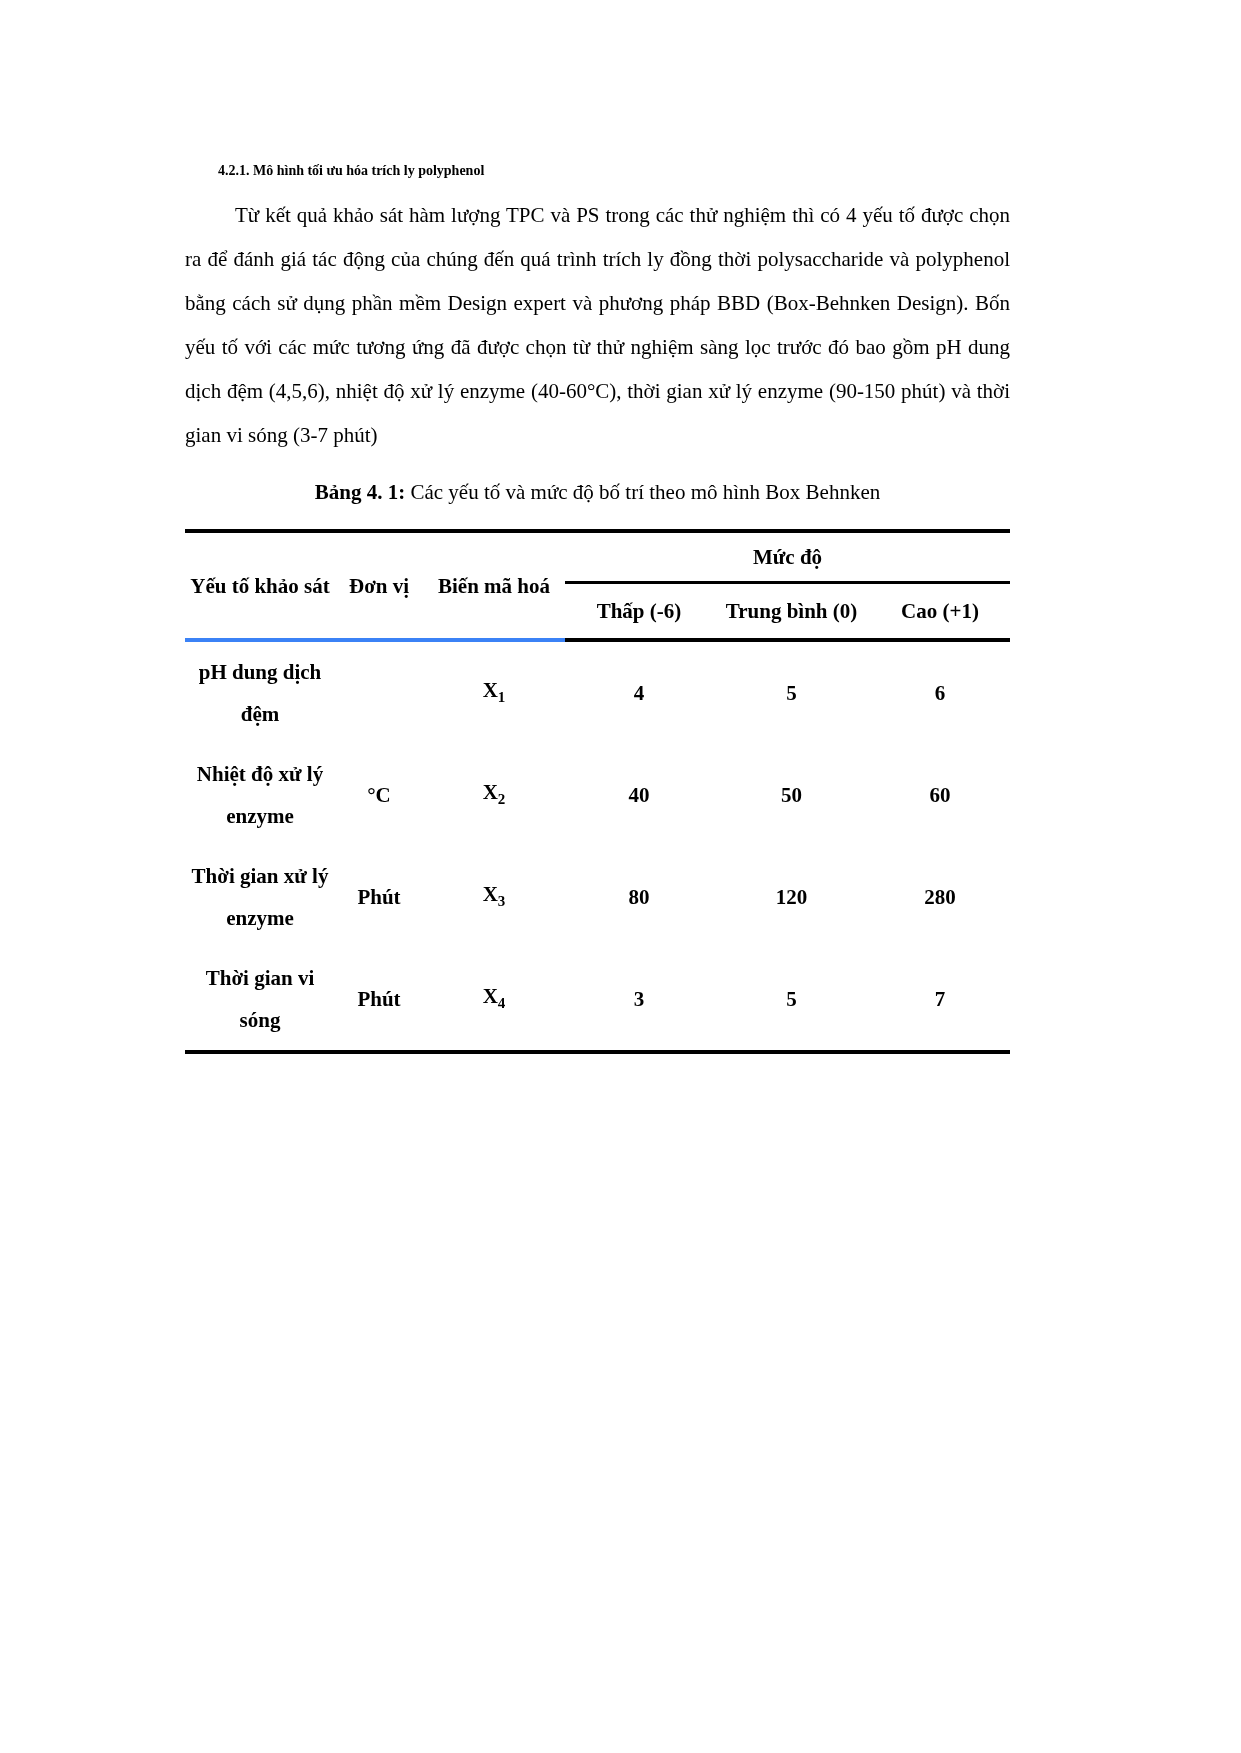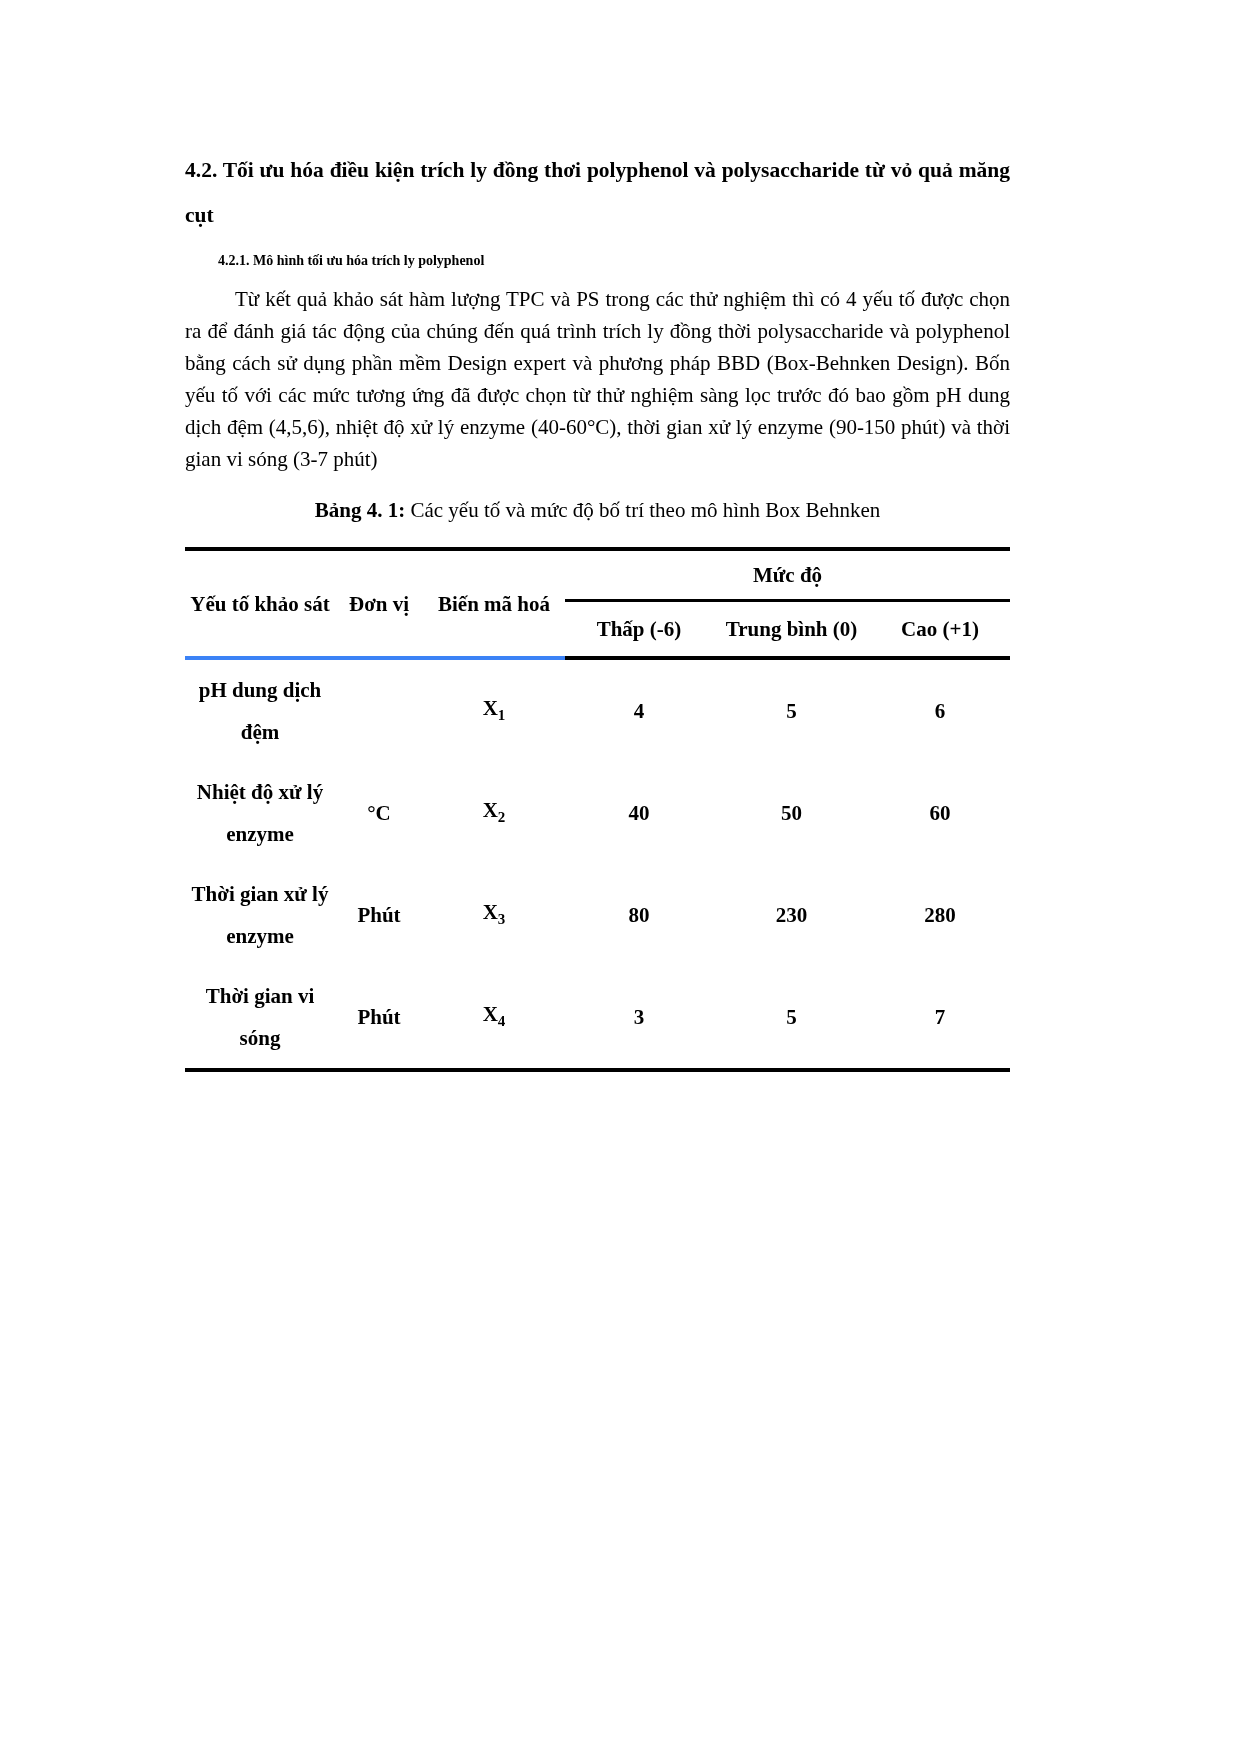--- a/index.html
+++ b/index.html
@@ -29,21 +29,21 @@
     text-align: justify;
   }
   .subheading {
     font-weight: bold;
     font-size: 14px;
     line-height: 45px;
     text-indent: 33px;
   }
   .para {
     font-size: 21px;
-    line-height: 32px;
+    line-height: 44px;
     text-align: justify;
     text-indent: 50px;
   }
   .caption {
     margin-top: 20px;
     text-align: center;
     font-size: 21px;
     line-height: 30px;
   }
   .caption .cap-bold { font-weight: bold; }
@@ -87,21 +87,20 @@
     text-align: center;
     font-size: 18px;
   }
 </style>
 </head>
 <body>
 
 <div class="page">
   <div class="content">
 
-    <div class="heading">4.2. Tối ưu hóa điều kiện trích ly đồng thơi polyphenol  và polysaccharide  từ vỏ quả măng cụt</div>
     <div class="subheading">4.2.1. Mô hình tối ưu hóa trích  ly polyphenol</div>
 
     <div class="para">Từ kết quả khảo sát hàm lượng TPC và PS trong các thử nghiệm thì có 4 yếu tố được chọn ra để đánh giá tác động của chúng đến quá trình trích ly đồng thời polysaccharide và polyphenol bằng cách sử dụng phần mềm Design expert và phương pháp BBD (Box-Behnken Design). Bốn yếu tố với các mức tương ứng đã được chọn từ thử nghiệm sàng lọc trước đó bao gồm pH dung dịch đệm (4,5,6), nhiệt độ xử lý enzyme (40-60°C), thời gian xử lý enzyme (90-150 phút) và thời gian vi sóng (3-7 phút)</div>
 
     <div class="caption">
       <span class="cap-bold">Bảng 4. 1:</span><span> Các yếu tố và mức độ bố trí theo mô hình Box Behnken</span>
     </div>
 
     <table class="bbd">
       <colgroup>
@@ -140,21 +139,21 @@
           <td><span>X</span><sub>2</sub></td>
           <td>40</td>
           <td>50</td>
           <td>60</td>
         </tr>
         <tr>
           <td>Thời gian xử lý enzyme</td>
           <td>Phút</td>
           <td><span>X</span><sub>3</sub></td>
           <td>80</td>
-          <td>230</td>
+          <td>120</td>
           <td>280</td>
         </tr>
         <tr>
           <td>Thời gian vi sóng</td>
           <td>Phút</td>
           <td><span>X</span><sub>4</sub></td>
           <td>3</td>
           <td>5</td>
           <td>7</td>
         </tr>

